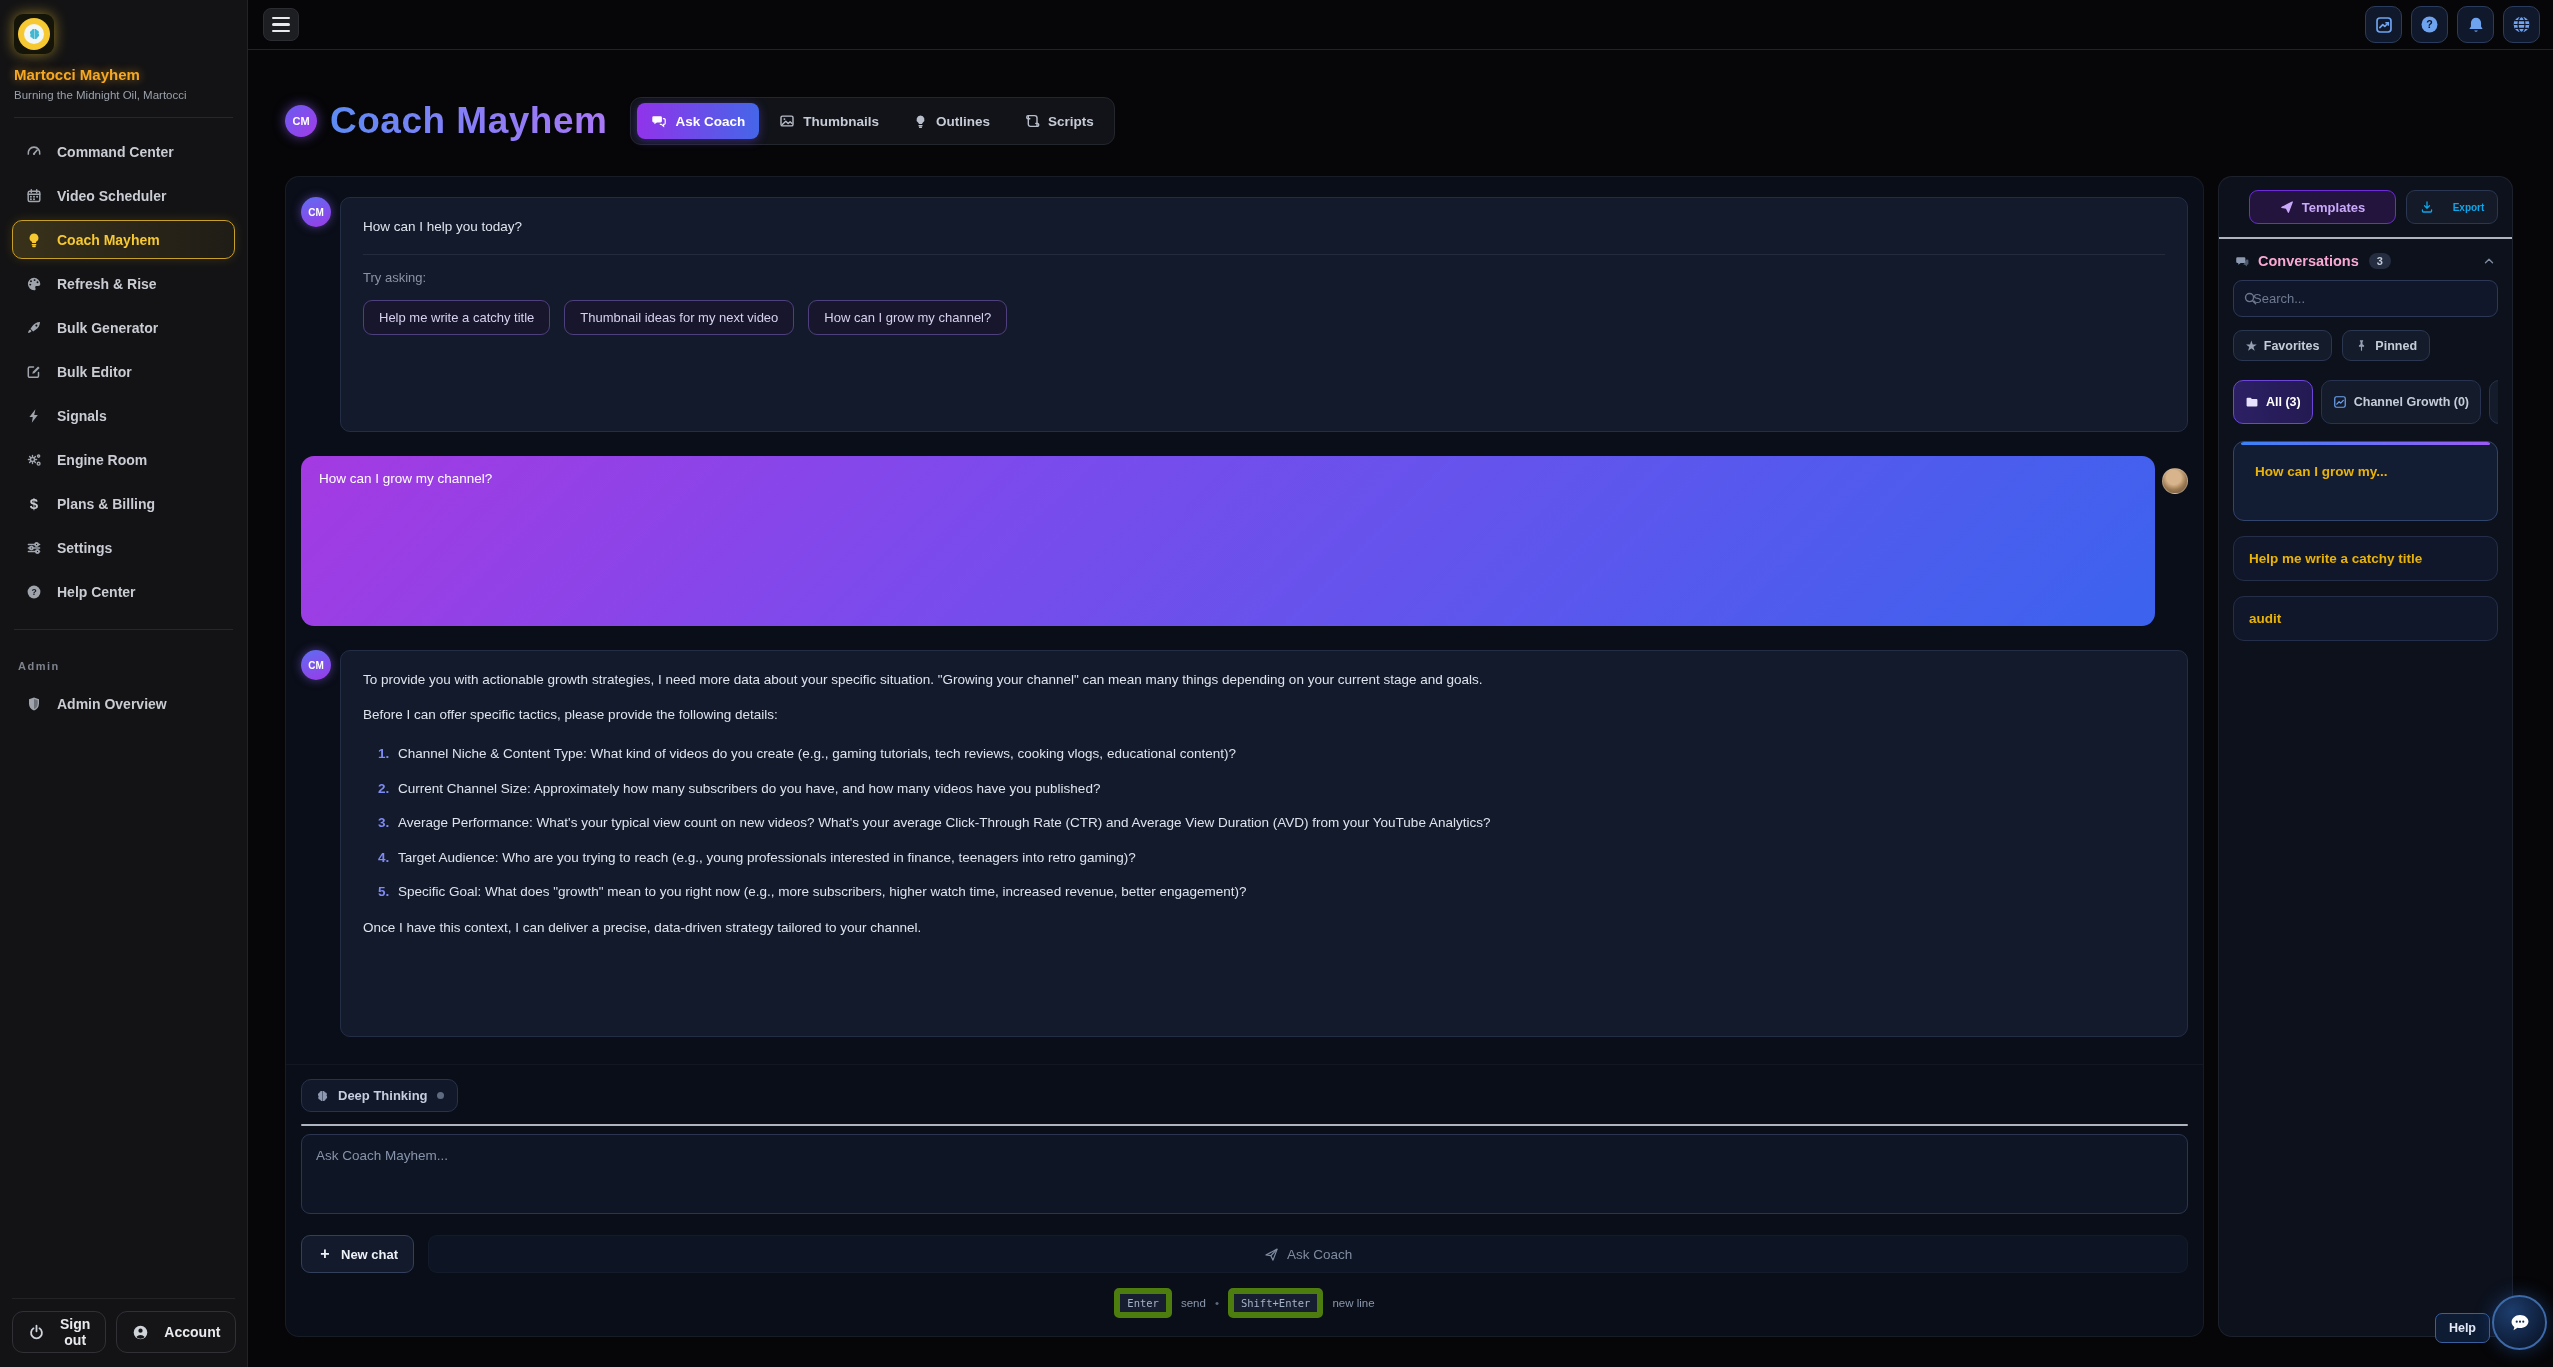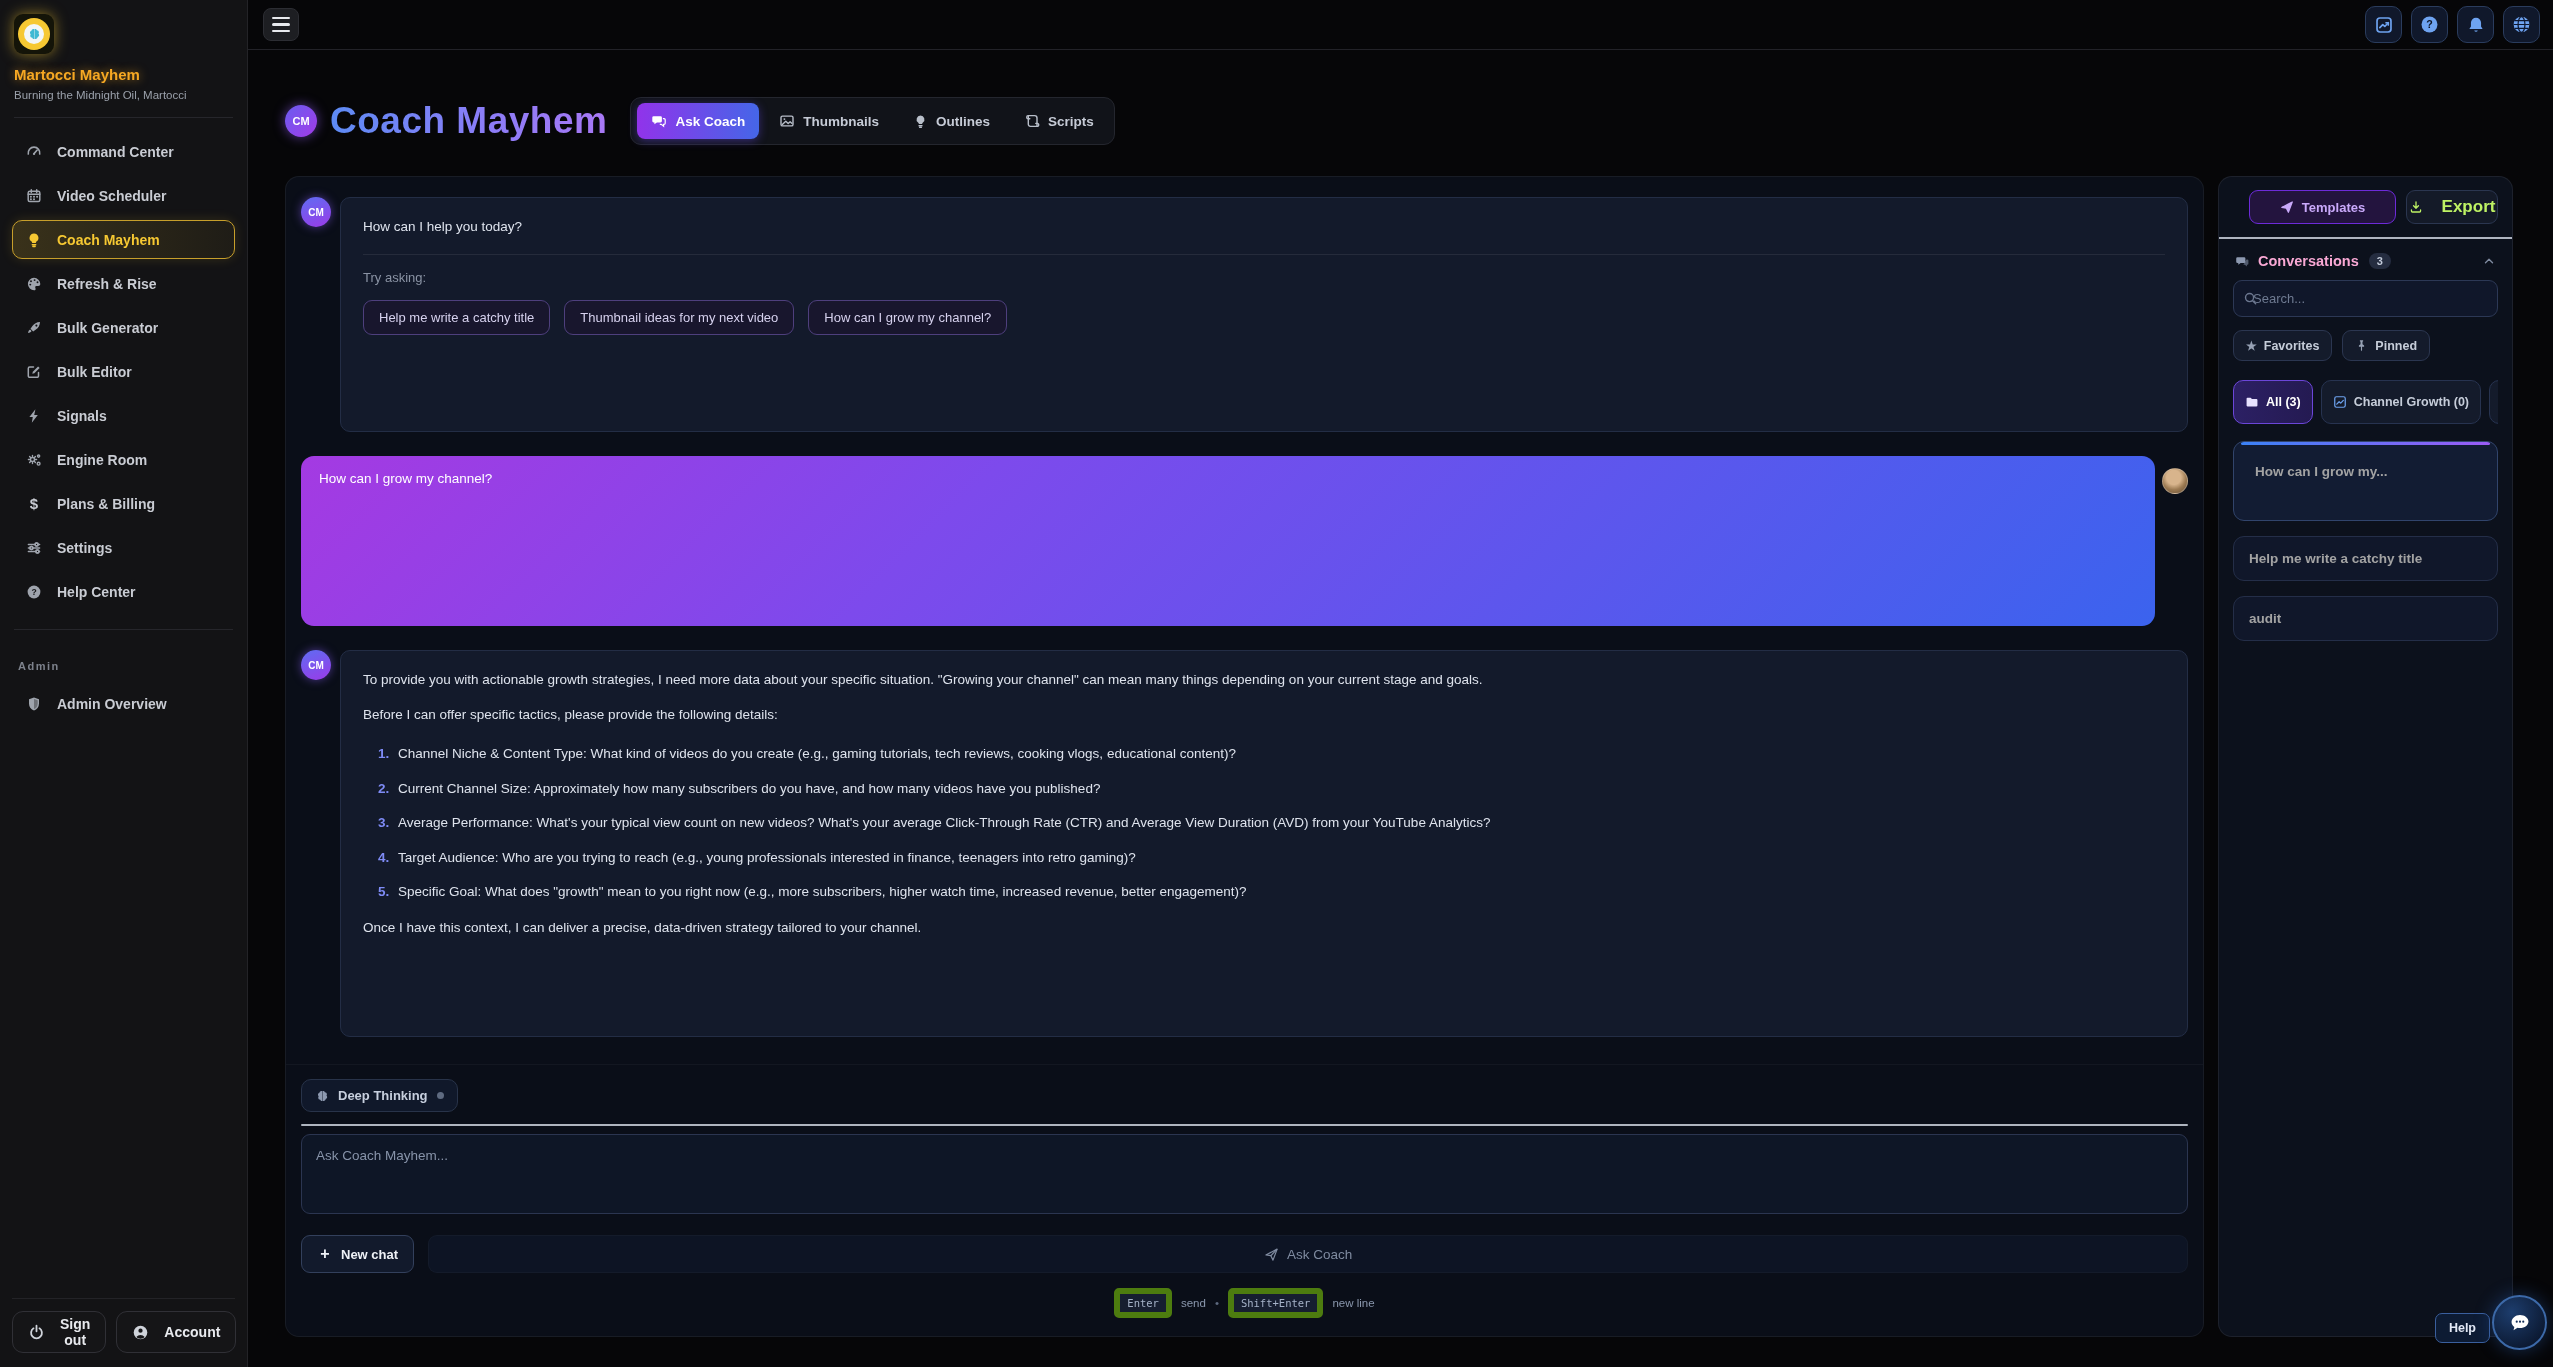--- a/index.html
+++ b/index.html
@@ -205,21 +205,21 @@
   .templates-btn {
     flex:1; height:34px; border-radius:9px;
     background:#23143e; border:1px solid #6d2bd9;
     display:flex; align-items:center; justify-content:center; gap:8px;
     color:#c9a9fa; font-weight:700; font-size:13px; cursor:pointer;margin-left:16px;
   }
   .export-btn {
     width:92px; height:34px; border-radius:9px;
     background:#141a28; border:1px solid #2b3650;
     display:flex; align-items:center; justify-content:center; gap:19px;
-    color:#bef264; font-weight:700; font-size:17px; cursor:pointer;
+    color:#0ea5e9; font-weight:700; font-size:10px; cursor:pointer;
   }
   .panel-divider { height:2px; background:#ccd2dd; opacity:.85; margin:13px -14px 12px -14px; }
   .conv-header { display:flex; align-items:center; gap:8px; margin:2px 2px 11px 2px; }
   .conv-header .ico { color:#8d99b0; }
   .conv-title { font-weight:700; font-size:14.5px; color:#f9a8d4; }
   .conv-badge {
     background:#252d40; color:#c3cbda; font-size:11px; font-weight:600;
     border-radius:9px; padding:2px 8px; margin-left:2px;
   }
   .conv-chevron { margin-left:auto; color:#7f8ba0; cursor:pointer; }
@@ -247,21 +247,21 @@
   }
   .cat-tab.active {
     background:linear-gradient(90deg,#2c2064,#241a52);
     border:1px solid #6b46d8; color:#fff;
   }
   .cat-tab.active .ico { color:#e8e2ff; }
   .cat-tab .ico-chart { color:#6ea3f0; }
   .conv-list { display:flex; flex-direction:column; gap:15px; }
   .conv-item {
     background:#10172a; border:1px solid #242e48; border-radius:11px;
-    padding:14px 15px; color:#a3a3a3; font-weight:700; font-size:13.5px; cursor:pointer;
+    padding:14px 15px; color:#eab308; font-weight:700; font-size:13.5px; cursor:pointer;
   }
   .conv-item.active {
     position:relative; height:80px; background:#121c33; border:1px solid #31446b; overflow:hidden;
     padding-top:22px;
   }
   .conv-item.active::before {
     content:""; position:absolute; top:0; left:7px; right:7px; height:3px; border-radius:2px;
     background:linear-gradient(90deg,#3b82f6,#9b5cf6);
   }
   .conv-item.active .conv-item-label { margin-left:6px; }

